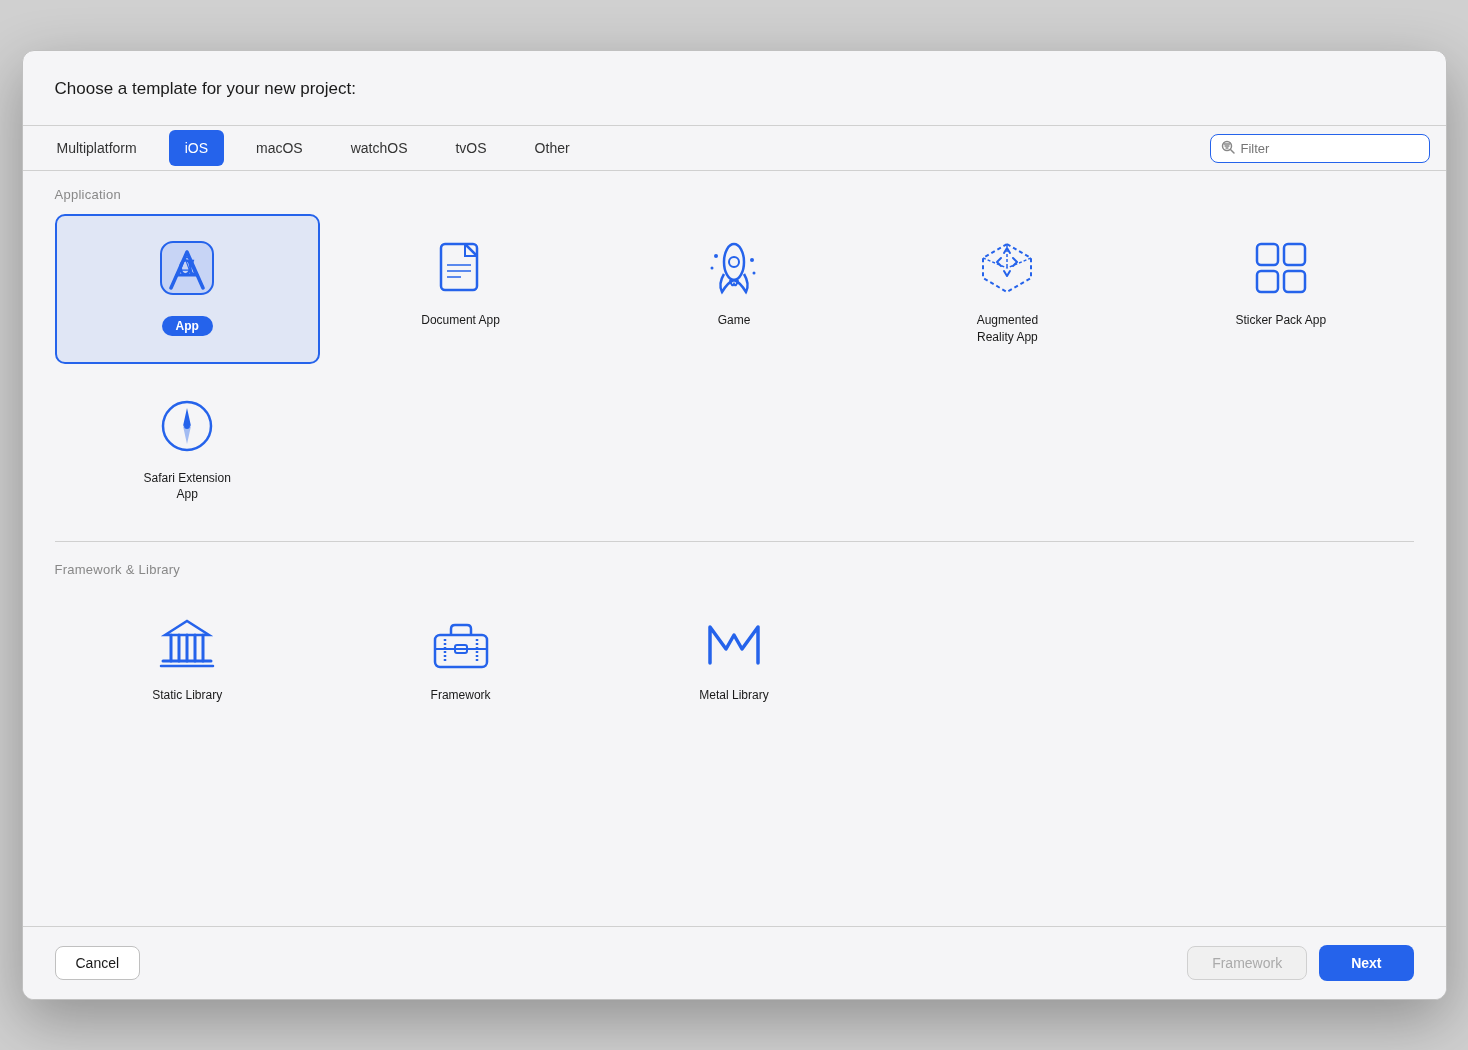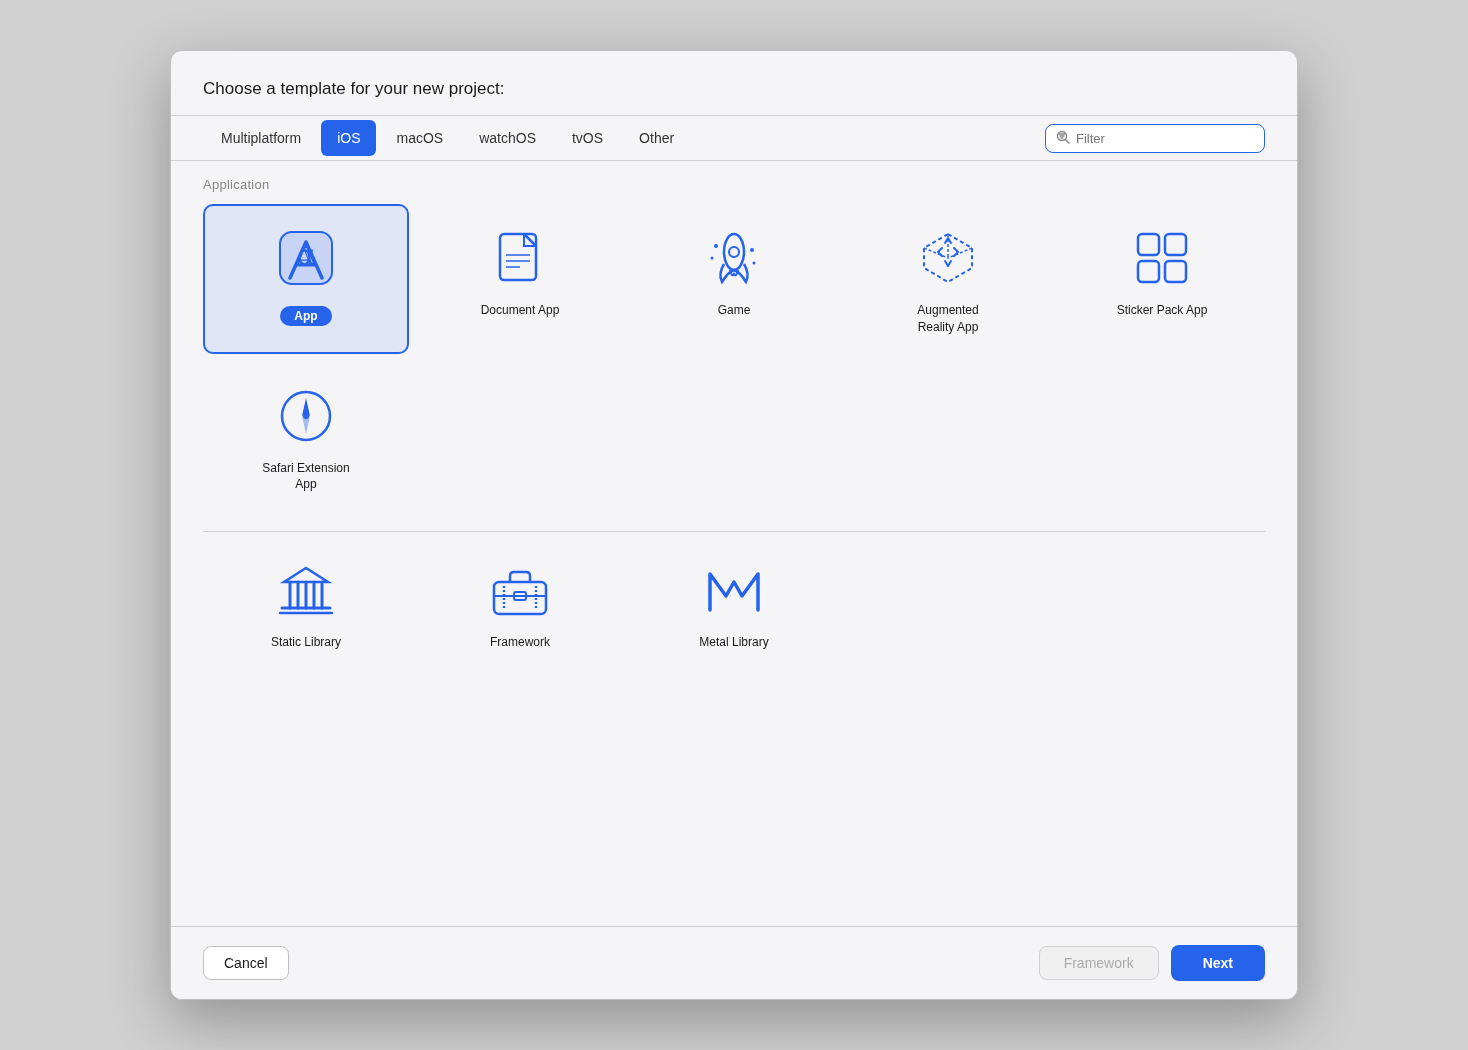--- a/index.html
+++ b/index.html
@@ -7,42 +7,43 @@
       background: #d0d0d0;
       display: flex;
       justify-content: center;
       align-items: center;
       min-height: 100vh;
       font-family: -apple-system, BlinkMacSystemFont, 'Helvetica Neue', Arial, sans-serif;
     }
     .dialog {
       background: #f5f5f7;
       border-radius: 12px;
-      width: 1128px;
+      width: 1425px;
       min-height: 950px;
       box-shadow: 0 20px 60px rgba(0,0,0,0.3);
       display: flex;
       flex-direction: column;
       overflow: hidden;
       border: 1px solid #c0c0c0;
     }
     .dialog-title {
       padding: 28px 32px 16px 32px;
       font-size: 17px;
       font-weight: 400;
       color: #1a1a1a;
     }
     .tabs-bar {
       display: flex;
       align-items: center;
-      padding: 0 32px;
+      padding: 0 16px;
       border-bottom: 1px solid #d0d0d0;
       border-top: 1px solid #d0d0d0;
       background: #f5f5f7;
-      gap: 0;
+      gap: 12px;
+      margin-top: 10px;
     }
     .tab-item {
       padding: 10px 16px;
       font-size: 14px;
       color: #333;
       cursor: pointer;
       border-radius: 6px;
       margin: 4px 2px;
     }
     .tab-item.active {
@@ -304,20 +305,21 @@
             <circle cx="30" cy="30" r="3" fill="#2563eb"></circle>
           </svg>
         </div>
         <div class="template-label">Safari Extension<br>App</div>
       </div>
 
     </div>
 
     <hr class="section-divider">
 
+    <div class="section-header">Framework &amp; Library</div>
     <div class="template-grid">
 
       <div class="template-item">
         <div class="template-icon">
           <svg width="60" height="60" viewBox="0 0 60 60" fill="none">
 
             <polygon points="8,22 30,8 52,22" stroke="#2563eb" stroke-width="2.5" fill="none"></polygon>
 
             <line x1="14" y1="22" x2="14" y2="48" stroke="#2563eb" stroke-width="3" stroke-linecap="round"></line>
             <line x1="22" y1="22" x2="22" y2="48" stroke="#2563eb" stroke-width="3" stroke-linecap="round"></line>

